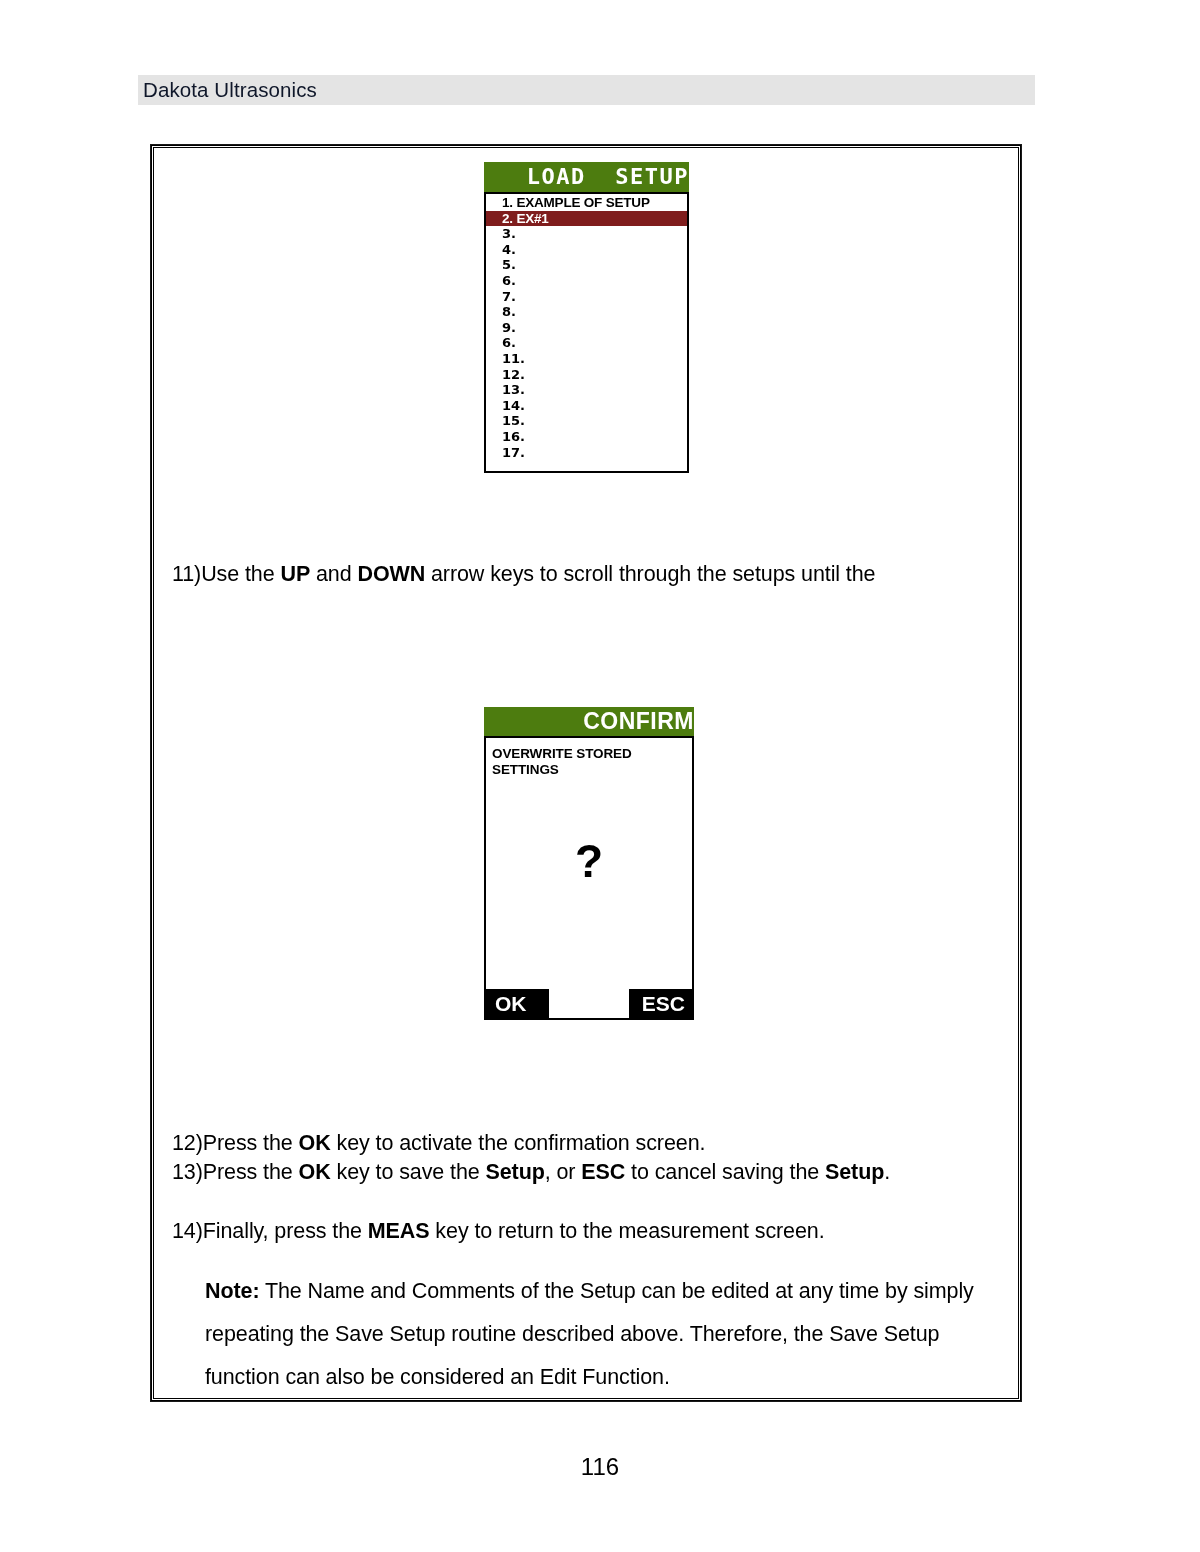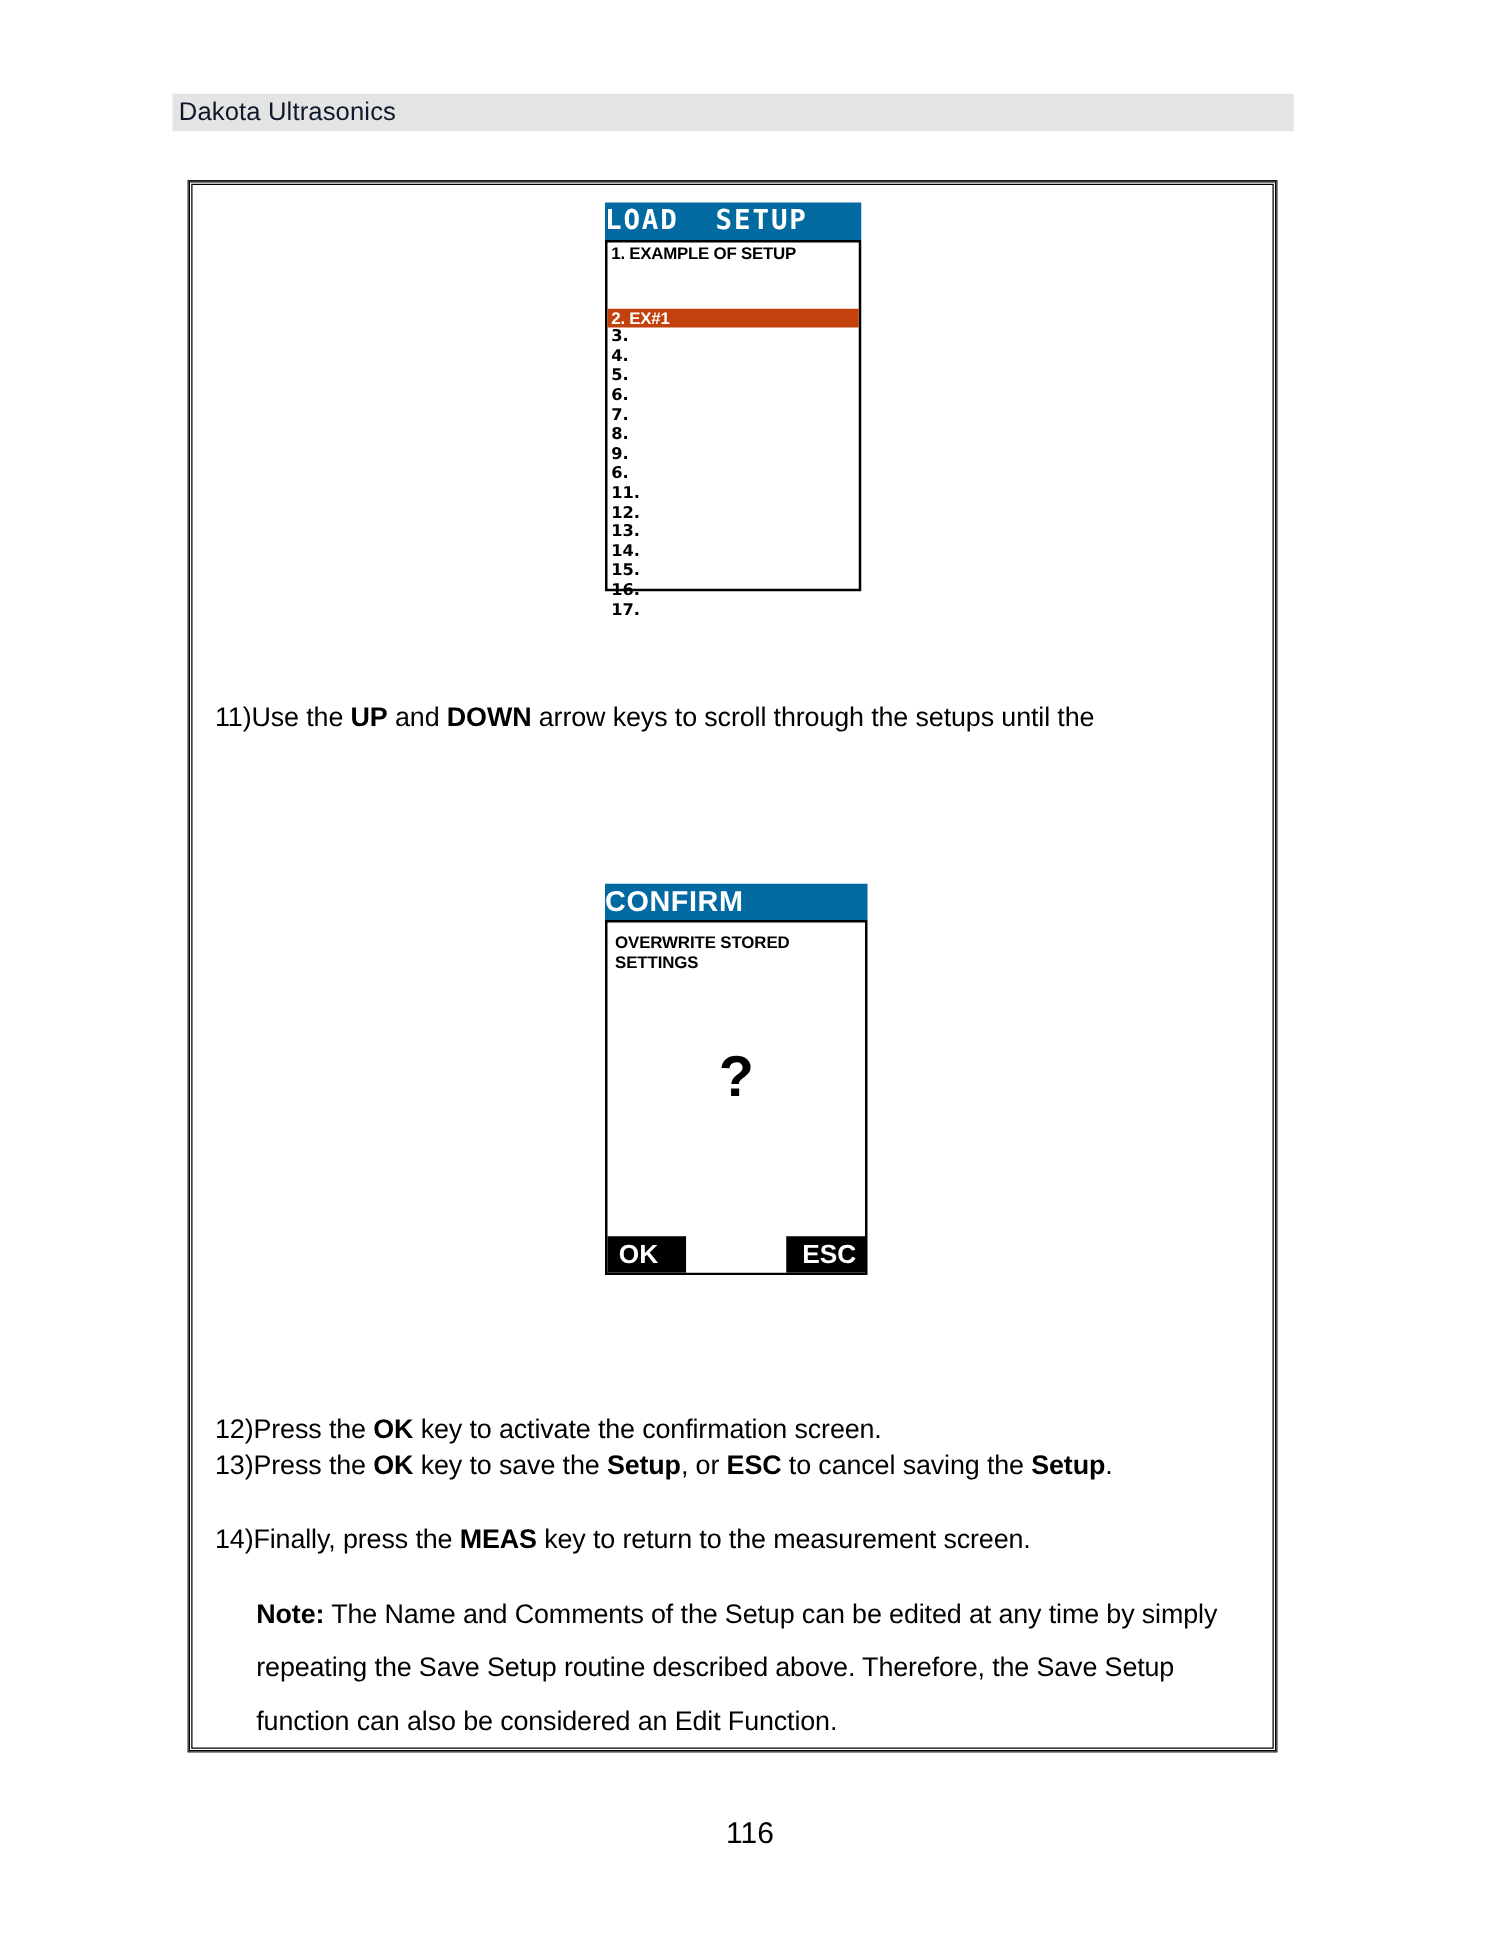--- a/index.html
+++ b/index.html
@@ -57,23 +57,23 @@
     box-sizing: border-box;
   }
 
   
   .lcd {
     position: absolute;
     background: #ffffff;
     font-family: "Liberation Sans", sans-serif;
   }
   .lcd-title {
-    background: #0369a1;
+    background: #4d7c0f;
     color: #ffffff;
-    text-align: left;
+    text-align: right;
     font-weight: bold;
     font-family: "DejaVu Sans Mono", monospace;
     white-space: pre;
   }
   .lcd-body {
     border: 2px solid #000000;
     border-top: 2px solid #000000;
     background: #ffffff;
     box-sizing: border-box;
     position: relative;
@@ -99,34 +99,33 @@
   .setup-list {
     list-style: none;
     margin: 0;
     padding: 0;
   }
   .setup-row {
     height: 15.6px;
     line-height: 15.6px;
     font-size: 13px;
     font-weight: bold;
-    padding-left: 3px;
+    padding-left: 16px;
     white-space: nowrap;
     font-family: "DejaVu Sans", sans-serif;
     overflow: hidden;
   }
   .setup-row.named {
     font-family: "Liberation Sans", sans-serif;
     font-size: 13.5px;
     letter-spacing: -0.2px;
   }
   .setup-row.selected {
-    background: #c2410c;
+    background: #7f1d1d;
     color: #ffffff;
-    margin-top: 36px;
   }
 
   
   #lcd-confirm {
     left: 484px;
     top: 707px;
     width: 210px;
     height: 313px;
   }
   #lcd-confirm .lcd-title {

